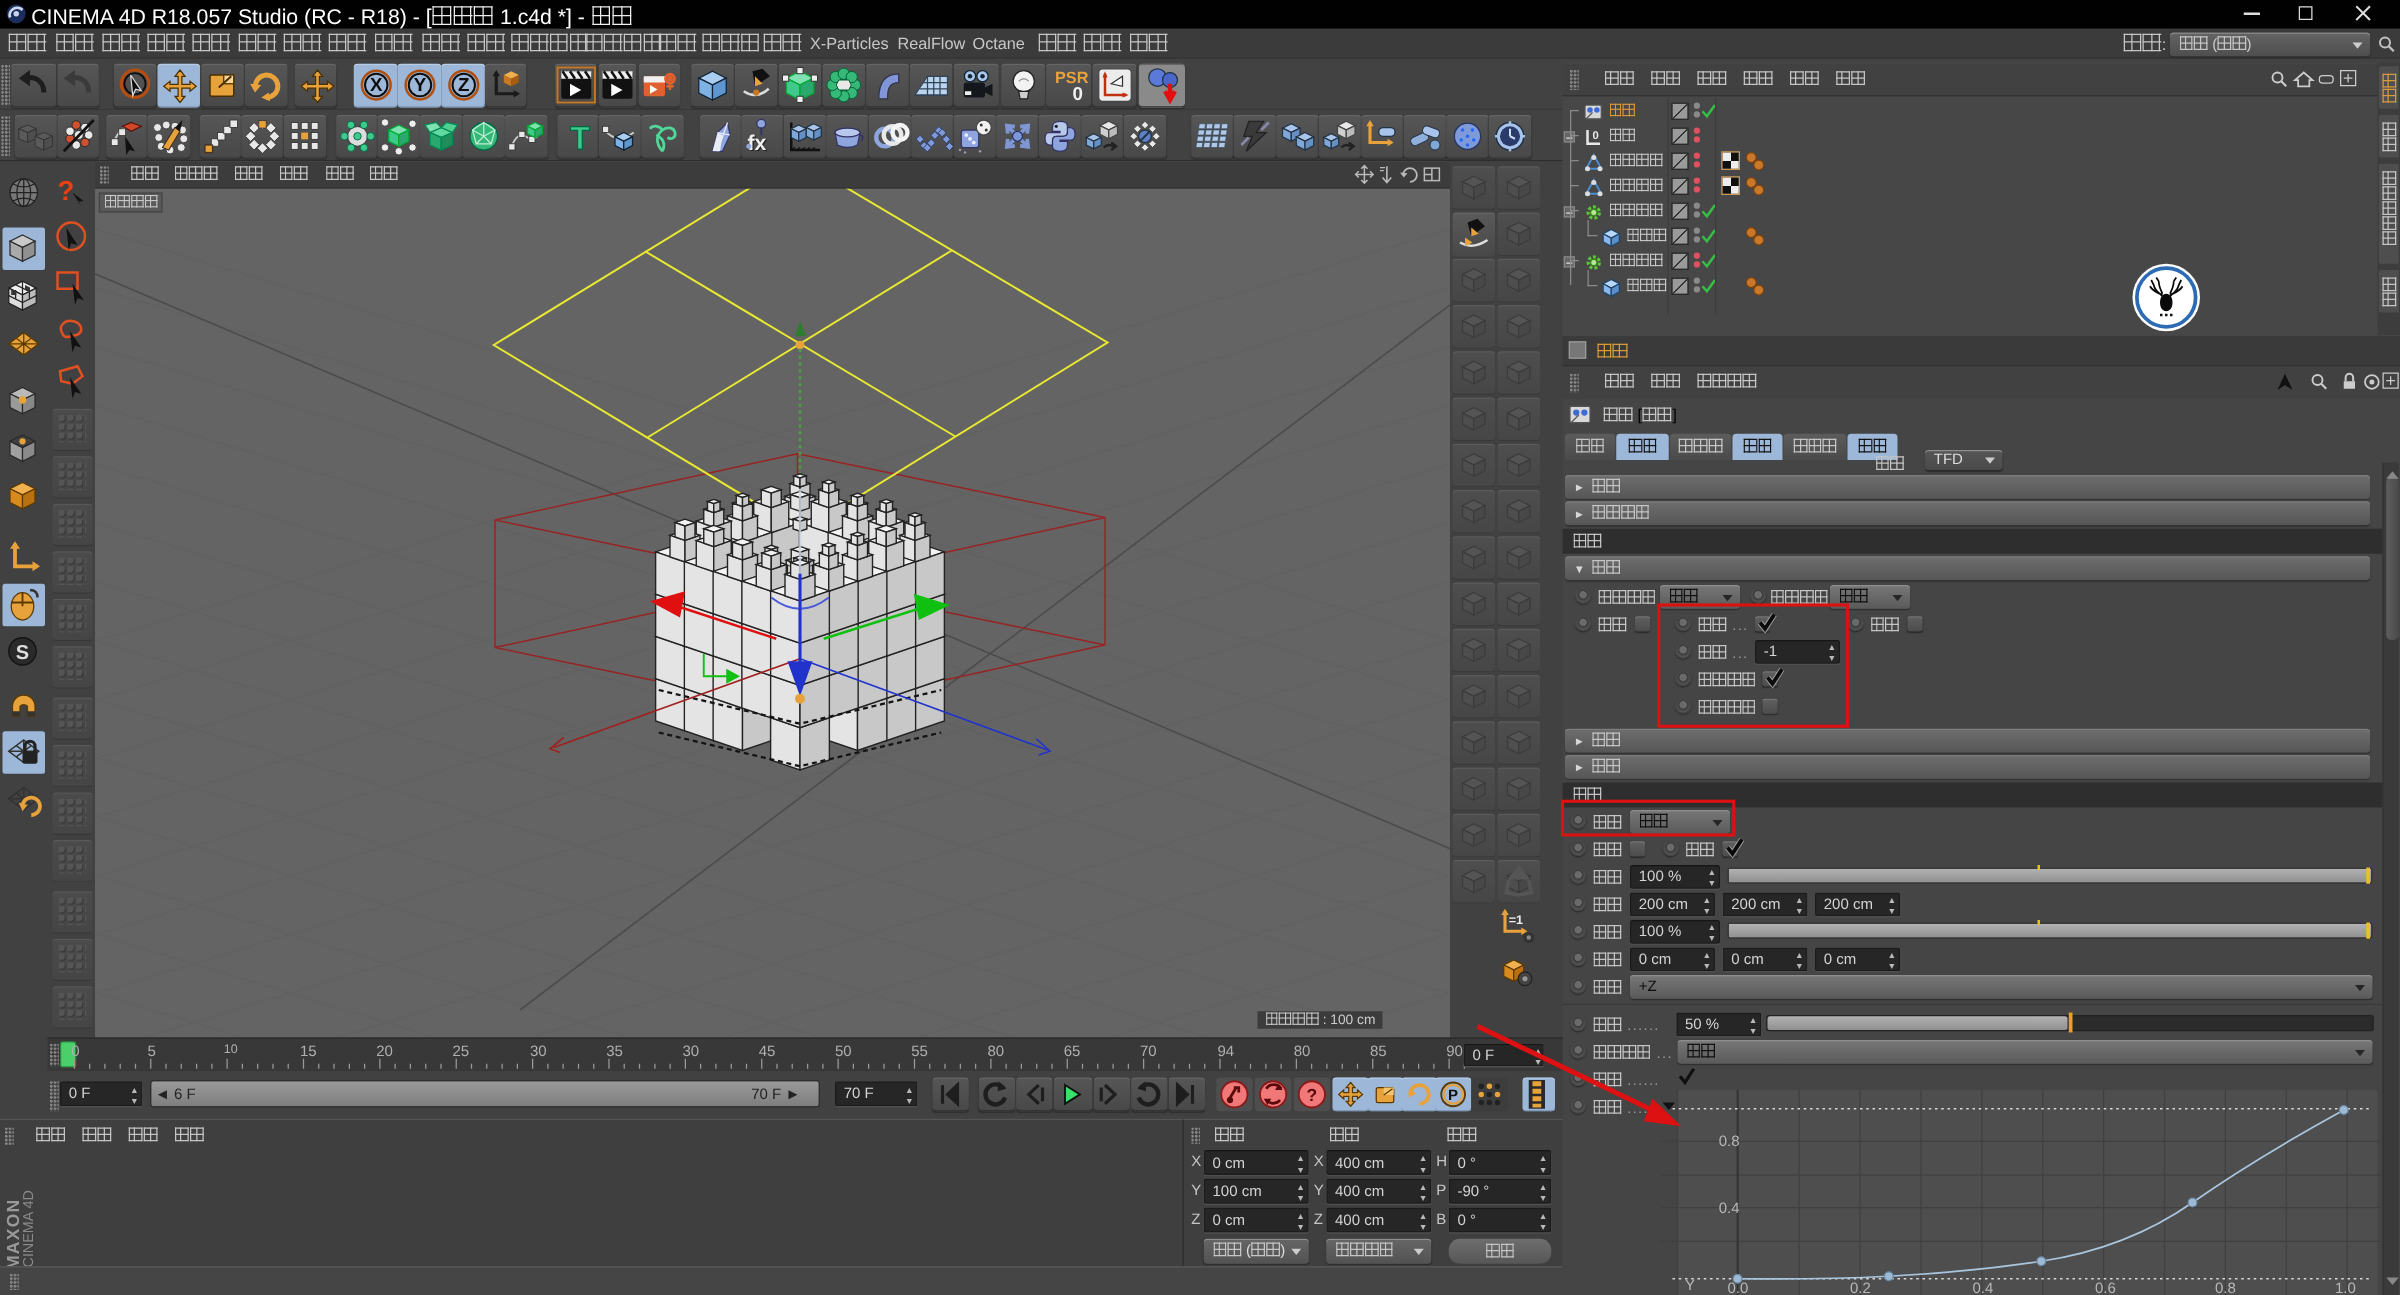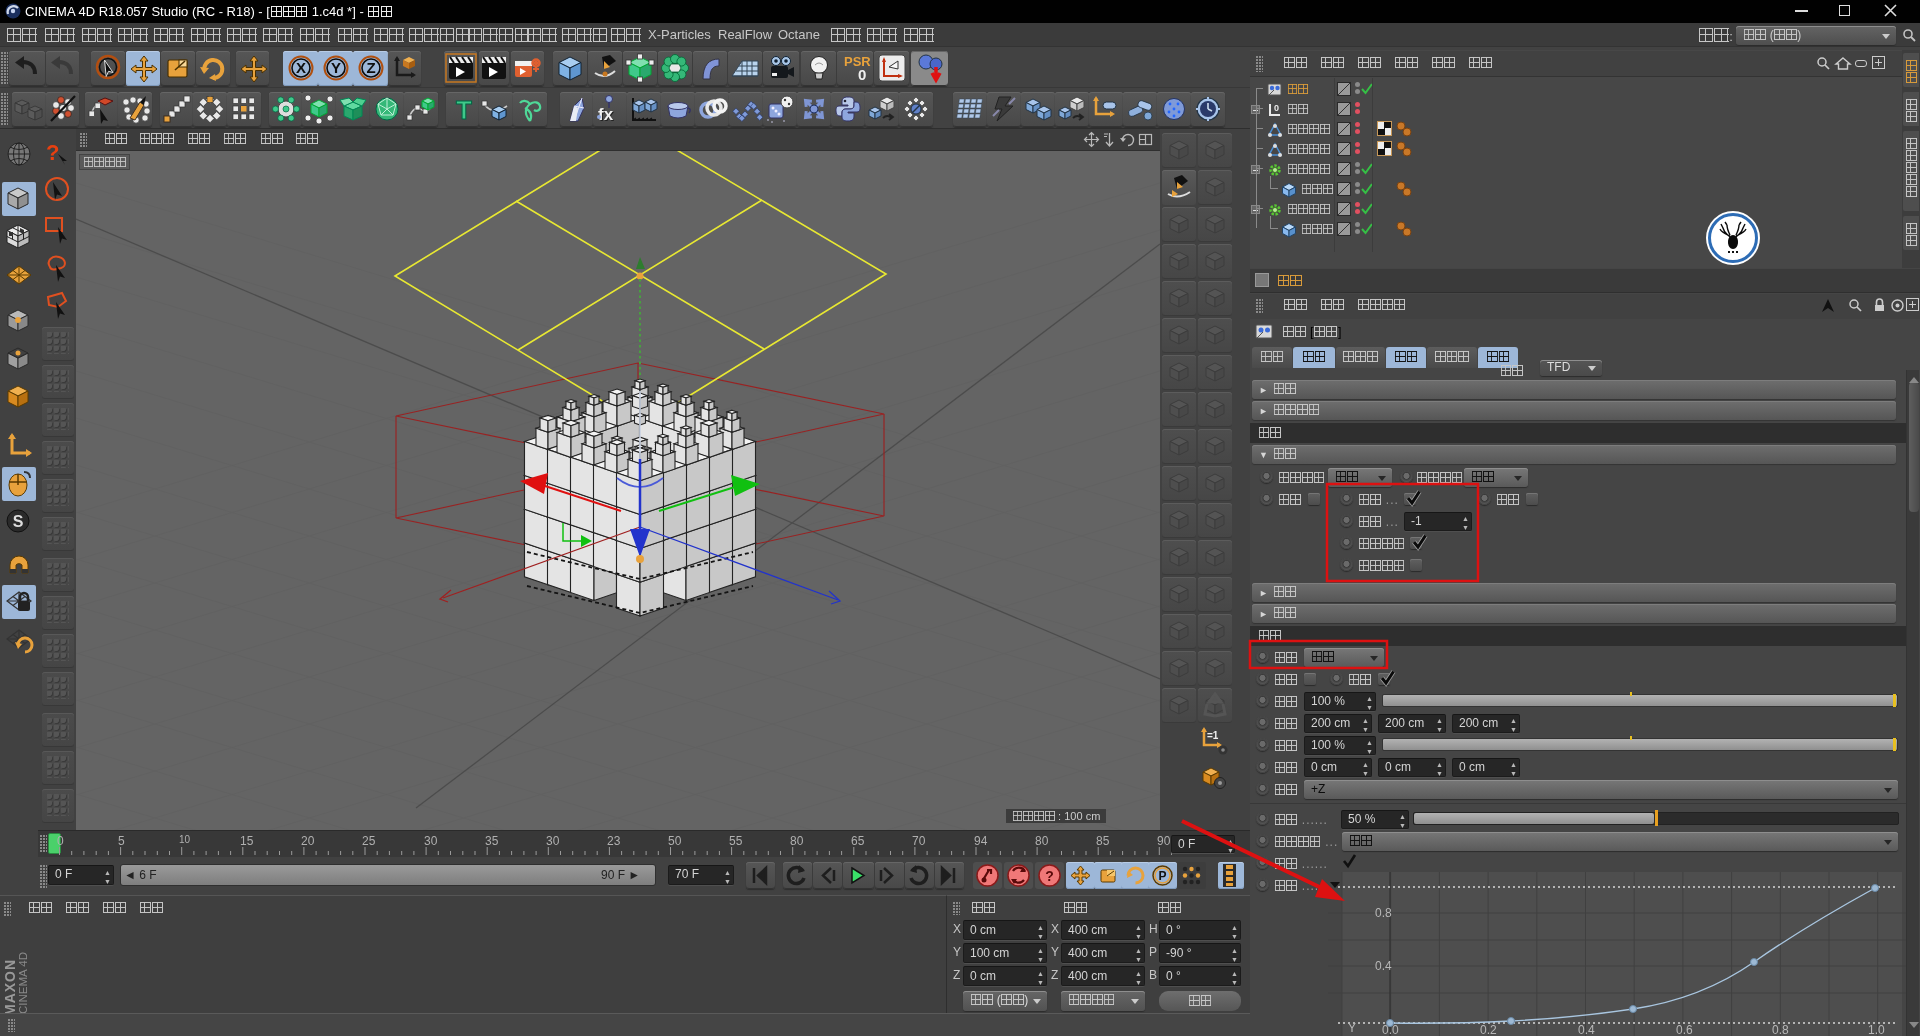--- a/index.html
+++ b/index.html
@@ -32,21 +32,21 @@
 .lbl{position:absolute;color:#c6c6c6;font-size:12px;white-space:nowrap}
 .menu-item{display:inline-block;color:#c8c8c8;font-size:13px}
 svg{position:absolute;overflow:visible}
 </style></head><body>
 <div class="abs" style="left:0;top:0;width:1920px;height:23px;background:#010101">
     <svg width="16" height="16" style="left:5px;top:3px">
       <circle cx="8" cy="8" r="7.5" fill="#1b2f5e"></circle>
       <path d="M3 11 A6 6 0 0 1 13 5" stroke="#cfd8ea" stroke-width="2.2" fill="none"></path>
       <circle cx="8" cy="8" r="2.2" fill="#c8d4ef"></circle>
     </svg>
-    <div class="abs" style="left:25px;top:4px;color:#fff;font-size:13px;white-space:nowrap">CINEMA 4D R18.057 Studio (RC - R18) - [<b class="zhw"></b><b class="zhw"></b><b class="zhw"></b> 1.c4d *] - <b class="zhw"></b><b class="zhw"></b></div>
+    <div class="abs" style="left:25px;top:4px;color:#fff;font-size:17px;white-space:nowrap">CINEMA 4D R18.057 Studio (RC - R18) - [<b class="zhw"></b><b class="zhw"></b><b class="zhw"></b> 1.c4d *] - <b class="zhw"></b><b class="zhw"></b></div>
     <div class="abs" style="left:1795px;top:10px;width:13px;height:2px;background:#ddd"></div>
     <div class="abs" style="left:1839px;top:5px;width:11px;height:11px;border:1.5px solid #ddd"></div>
     <svg width="14" height="14" style="left:1884px;top:4px">
       <path d="M1 1 L12 12 M12 1 L1 12" stroke="#ddd" stroke-width="1.6"></path>
     </svg>
   </div>
 <div class="abs" style="left:0;top:23px;width:1920px;height:24px;background:#3b3b3b;border-bottom:1px solid #333">
     <div class="abs" style="left:6px;top:4px"><b class="zh"></b><b class="zh"></b></div>
     <div class="abs" style="left:44px;top:4px"><b class="zh"></b><b class="zh"></b></div>
     <div class="abs" style="left:81px;top:4px"><b class="zh"></b><b class="zh"></b></div>
@@ -1938,21 +1938,21 @@
     <div class="abs" style="left:10px;top:2px;width:13px;height:21px;background:#4ad06a;border-radius:2px;border:1px solid #2a8a40"></div>
     <div class="abs" style="left:19px;top:3px;font-size:12px;color:#b0b0b0">0</div>
     <div class="abs" style="left:80px;top:3px;font-size:12px;color:#b0b0b0">5</div>
     <div class="abs" style="left:141px;top:3px;font-size:10px;color:#b0b0b0">10</div>
     <div class="abs" style="left:202px;top:3px;font-size:12px;color:#b0b0b0">15</div>
     <div class="abs" style="left:263px;top:3px;font-size:12px;color:#b0b0b0">20</div>
     <div class="abs" style="left:324px;top:3px;font-size:12px;color:#b0b0b0">25</div>
     <div class="abs" style="left:386px;top:3px;font-size:12px;color:#b0b0b0">30</div>
     <div class="abs" style="left:447px;top:3px;font-size:12px;color:#b0b0b0">35</div>
     <div class="abs" style="left:508px;top:3px;font-size:12px;color:#b0b0b0">30</div>
-    <div class="abs" style="left:569px;top:3px;font-size:12px;color:#b0b0b0">23</div>
+    <div class="abs" style="left:569px;top:3px;font-size:12px;color:#b0b0b0">45</div>
     <div class="abs" style="left:630px;top:3px;font-size:12px;color:#b0b0b0">50</div>
     <div class="abs" style="left:691px;top:3px;font-size:12px;color:#b0b0b0">55</div>
     <div class="abs" style="left:752px;top:3px;font-size:12px;color:#b0b0b0">80</div>
     <div class="abs" style="left:813px;top:3px;font-size:12px;color:#b0b0b0">65</div>
     <div class="abs" style="left:874px;top:3px;font-size:12px;color:#b0b0b0">70</div>
     <div class="abs" style="left:936px;top:3px;font-size:12px;color:#b0b0b0">94</div>
     <div class="abs" style="left:997px;top:3px;font-size:12px;color:#b0b0b0">80</div>
     <div class="abs" style="left:1058px;top:3px;font-size:12px;color:#b0b0b0">85</div>
     <div class="abs" style="left:1119px;top:3px;font-size:12px;color:#b0b0b0">90</div>
     <svg width="1150" height="27" style="left:0;top:0">
@@ -2053,21 +2053,21 @@
     </svg>
     <div class="fld" style="left:1133px;top:4px;width:64px;height:18px">0 F</div>
     <div class="stp" style="left:1188px;top:6px">▲<br>▼</div>
   </div>
 <div class="abs" style="left:38px;top:857px;width:1212px;height:38px;background:#414141">
     <div class="handle" style="left:2px;top:8px;height:24px"></div>
     <div class="fld" style="left:10px;top:8px;width:66px;height:20px">0 F</div>
     <div class="stp" style="left:65px;top:11px">▲<br>▼</div>
     <div class="abs" style="left:82px;top:7px;width:536px;height:22px;background:linear-gradient(#9a9a9a,#7e7e7e);border:1px solid #2f2f2f;border-radius:3px">
       <div class="abs" style="left:3px;top:3px;color:#222;font-size:12px">◄ 6 F</div>
-      <div class="abs" style="left:480px;top:3px;color:#222;font-size:12px;white-space:nowrap">90 F ►</div>
+      <div class="abs" style="left:480px;top:3px;color:#222;font-size:12px;white-space:nowrap">70 F ►</div>
     </div>
     <div class="fld" style="left:630px;top:8px;width:66px;height:20px">70 F</div>
     <div class="stp" style="left:685px;top:11px">▲<br>▼</div>
     <div class="tb-btn" style="left:708px;top:5px;width:29px;height:27px"><svg width="27" height="27" viewBox="0 0 27 27" style="position:relative;left:0;top:0">
         <path d="M8 6 L8 21 M20 6 L12 13.5 L20 21 Z" stroke="#1e1e1e" stroke-width="2.5" fill="#1e1e1e"></path>
       </svg></div>
     <div class="tb-btn" style="left:745px;top:5px;width:29px;height:27px"><svg width="27" height="27" viewBox="0 0 27 27" style="position:relative;left:0;top:0">
         <path d="M20 9 A8 8 0 1 0 21 16" stroke="#1e1e1e" stroke-width="3.5" fill="none"></path>
         <path d="M16 3 L22 9 L15 11 Z" fill="#1e1e1e"></path>
       </svg></div>

